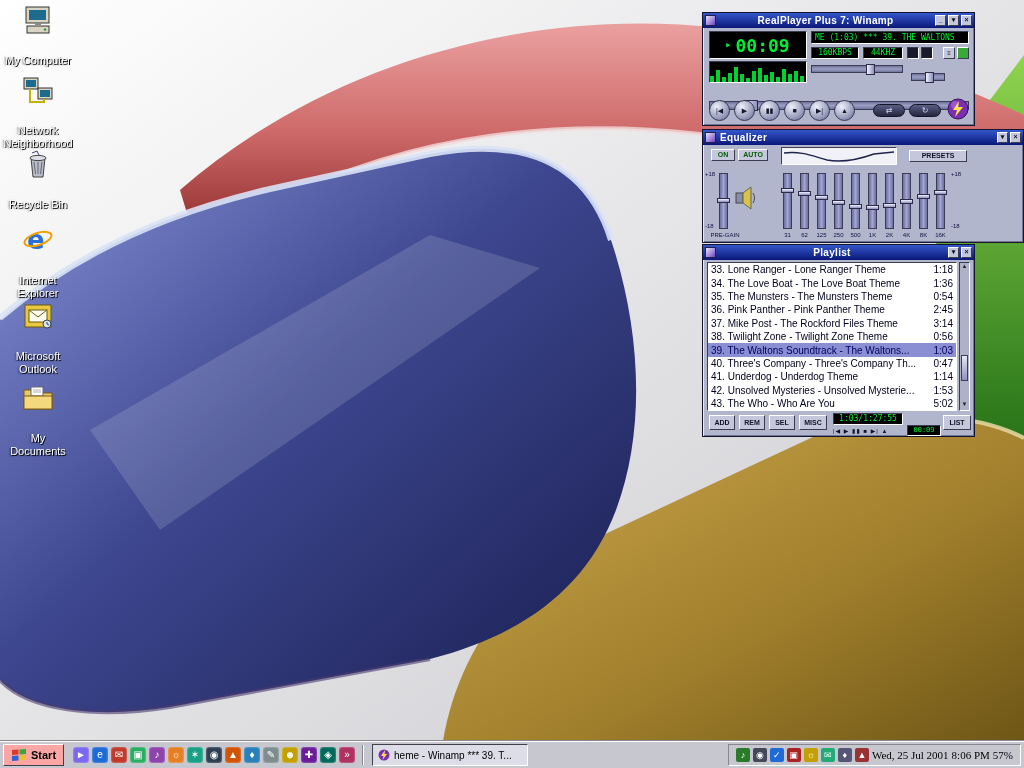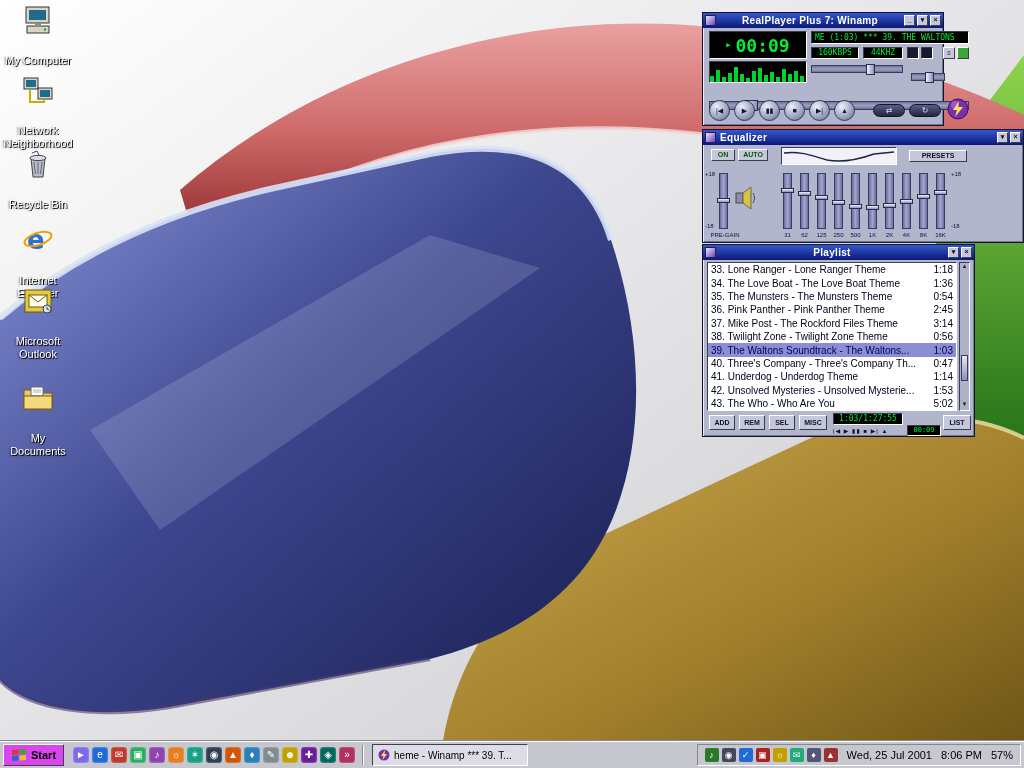--- a/index.html
+++ b/index.html
@@ -59,33 +59,33 @@
   .pl-list { position:absolute; background:#ffffff; border:1px solid; border-color:#3c3c50 #fff #fff #3c3c50; overflow:hidden; }
   .pl-row  { display:flex; align-items:center; height:13.4px; padding:0 3px; font-size:10px; color:#00001c; white-space:nowrap; }
   .pl-row .t { flex:1; overflow:hidden; }
   .pl-row .tm { margin-left:4px; }
   .pl-sel  { background:#8a8ed2; color:#000060; }
 
   
   .taskbar { position:absolute; left:0; bottom:0; width:1024px; height:27px; background:#c7c7cf;
              border-top:1px solid #ffffff; box-shadow:0 -1px 0 #87878f; display:flex; align-items:center; padding:0 3px; }
   .start { height:22px; display:flex; align-items:center; gap:4px; padding:0 7px;
-           background:#d946ef; border:1px solid; border-color:#ffffff #40404a #40404a #ffffff;
+           background:#fca5a5; border:1px solid; border-color:#ffffff #40404a #40404a #ffffff;
            font-weight:bold; font-size:11px; color:#000; }
   .ql { display:flex; gap:3px; margin-left:9px; }
   .qli { width:16px; height:16px; border-radius:3px; color:#fff; font-size:10px;
          line-height:16px; text-align:center; box-shadow:inset 0 0 2px rgba(255,255,255,.6); }
   .vsep { width:2px; height:20px; margin-left:7px; border-left:1px solid #87878f; border-right:1px solid #ffffff; }
   .taskbtn { width:156px; height:22px; margin-left:8px; display:flex; align-items:center; gap:4px; padding:0 5px;
              background:#dcdde6; border:1px solid; border-color:#40404a #ffffff #ffffff #40404a;
              font-size:10px; color:#000; white-space:nowrap; overflow:hidden; }
   .tray { margin-left:auto; height:22px; display:flex; align-items:center; gap:3px; padding:0 7px;
           border:1px solid; border-color:#87878f #ffffff #ffffff #87878f; font-size:11px; color:#000; }
   .tri { width:14px; height:14px; border-radius:2px; color:#fff; font-size:9px; line-height:14px; text-align:center; }
-  .clk { margin-left:6px; white-space:nowrap; }
+  .clk { white-space:nowrap;font-family:Liberation Serif, serif; }
 </style>
 </head>
 <body>
 
 <div class="screen">
 
   <svg class="wallpaper" viewBox="0 0 1024 741" preserveAspectRatio="none">
     <defs>
       <linearGradient id="bgG" x1="0" y1="0" x2="1" y2="1">
         <stop offset="0" stop-color="#ffffff"></stop>
@@ -156,42 +156,42 @@
   </div>
 
   <div class="dicon" style="top:224px;">
     <svg width="32" height="32" viewBox="0 0 32 32">
       <text x="5" y="25" font-family="DejaVu Sans" font-weight="bold" font-size="26" fill="#2a6fd6">e</text>
       <ellipse cx="16" cy="15" rx="14" ry="6" fill="none" stroke="#f0a000" stroke-width="2" transform="rotate(-18 16 15)"></ellipse>
     </svg>
     <div class="lbl">Internet Explorer</div>
   </div>
 
-  <div class="dicon" style="top:285px;">
+  <div class="dicon" style="top:300px;">
     <svg width="32" height="32" viewBox="0 0 32 32">
       <rect x="3" y="5" width="26" height="22" fill="#e8c840" stroke="#6a5a10"></rect>
       <rect x="7" y="10" width="18" height="12" fill="#fffef0" stroke="#6a5a10"></rect>
       <path d="M7 10 L16 17 L25 10" fill="none" stroke="#6a5a10"></path>
       <circle cx="25" cy="24" r="4" fill="#d6e4f6" stroke="#345"></circle>
       <path d="M25 22 L25 24 L27 25" stroke="#345" fill="none"></path>
     </svg>
     <div class="lbl">Microsoft Outlook</div>
   </div>
 
   <div class="dicon" style="top:382px;">
     <svg width="32" height="32" viewBox="0 0 32 32">
       <path d="M2 8 L12 8 L14 11 L30 11 L30 27 L2 27 Z" fill="#e9c868" stroke="#7a5a10"></path>
       <rect x="9" y="5" width="12" height="9" fill="#ffffff" stroke="#667"></rect>
       <path d="M11 8 L19 8 M11 10 L19 10" stroke="#99a" stroke-width="0.8"></path>
       <path d="M2 14 L30 14 L30 27 L2 27 Z" fill="#f4d87e" stroke="#7a5a10"></path>
     </svg>
     <div class="lbl">My Documents</div>
   </div>
 
-  <div class="win" style="left:702px;top:12px;width:242px;height:114px;">
+  <div class="win" style="left:702px;top:12px;width:273px;height:114px;">
     <div class="tbar">
       <span class="tico"></span>
       <span class="ttl">RealPlayer Plus 7: Winamp</span>
       <span class="tbtn">_</span>
       <span class="tbtn">▾</span>
       <span class="tbtn">×</span>
     </div>
     <div class="wbody" style="height:97px;">
       <div class="lcd b-in abs" style="left:6px;top:3px;width:98px;height:28px;display:flex;align-items:center;justify-content:center;gap:5px;font-size:18px;font-weight:bold;">
         <span style="font-size:7px;">▶</span>

